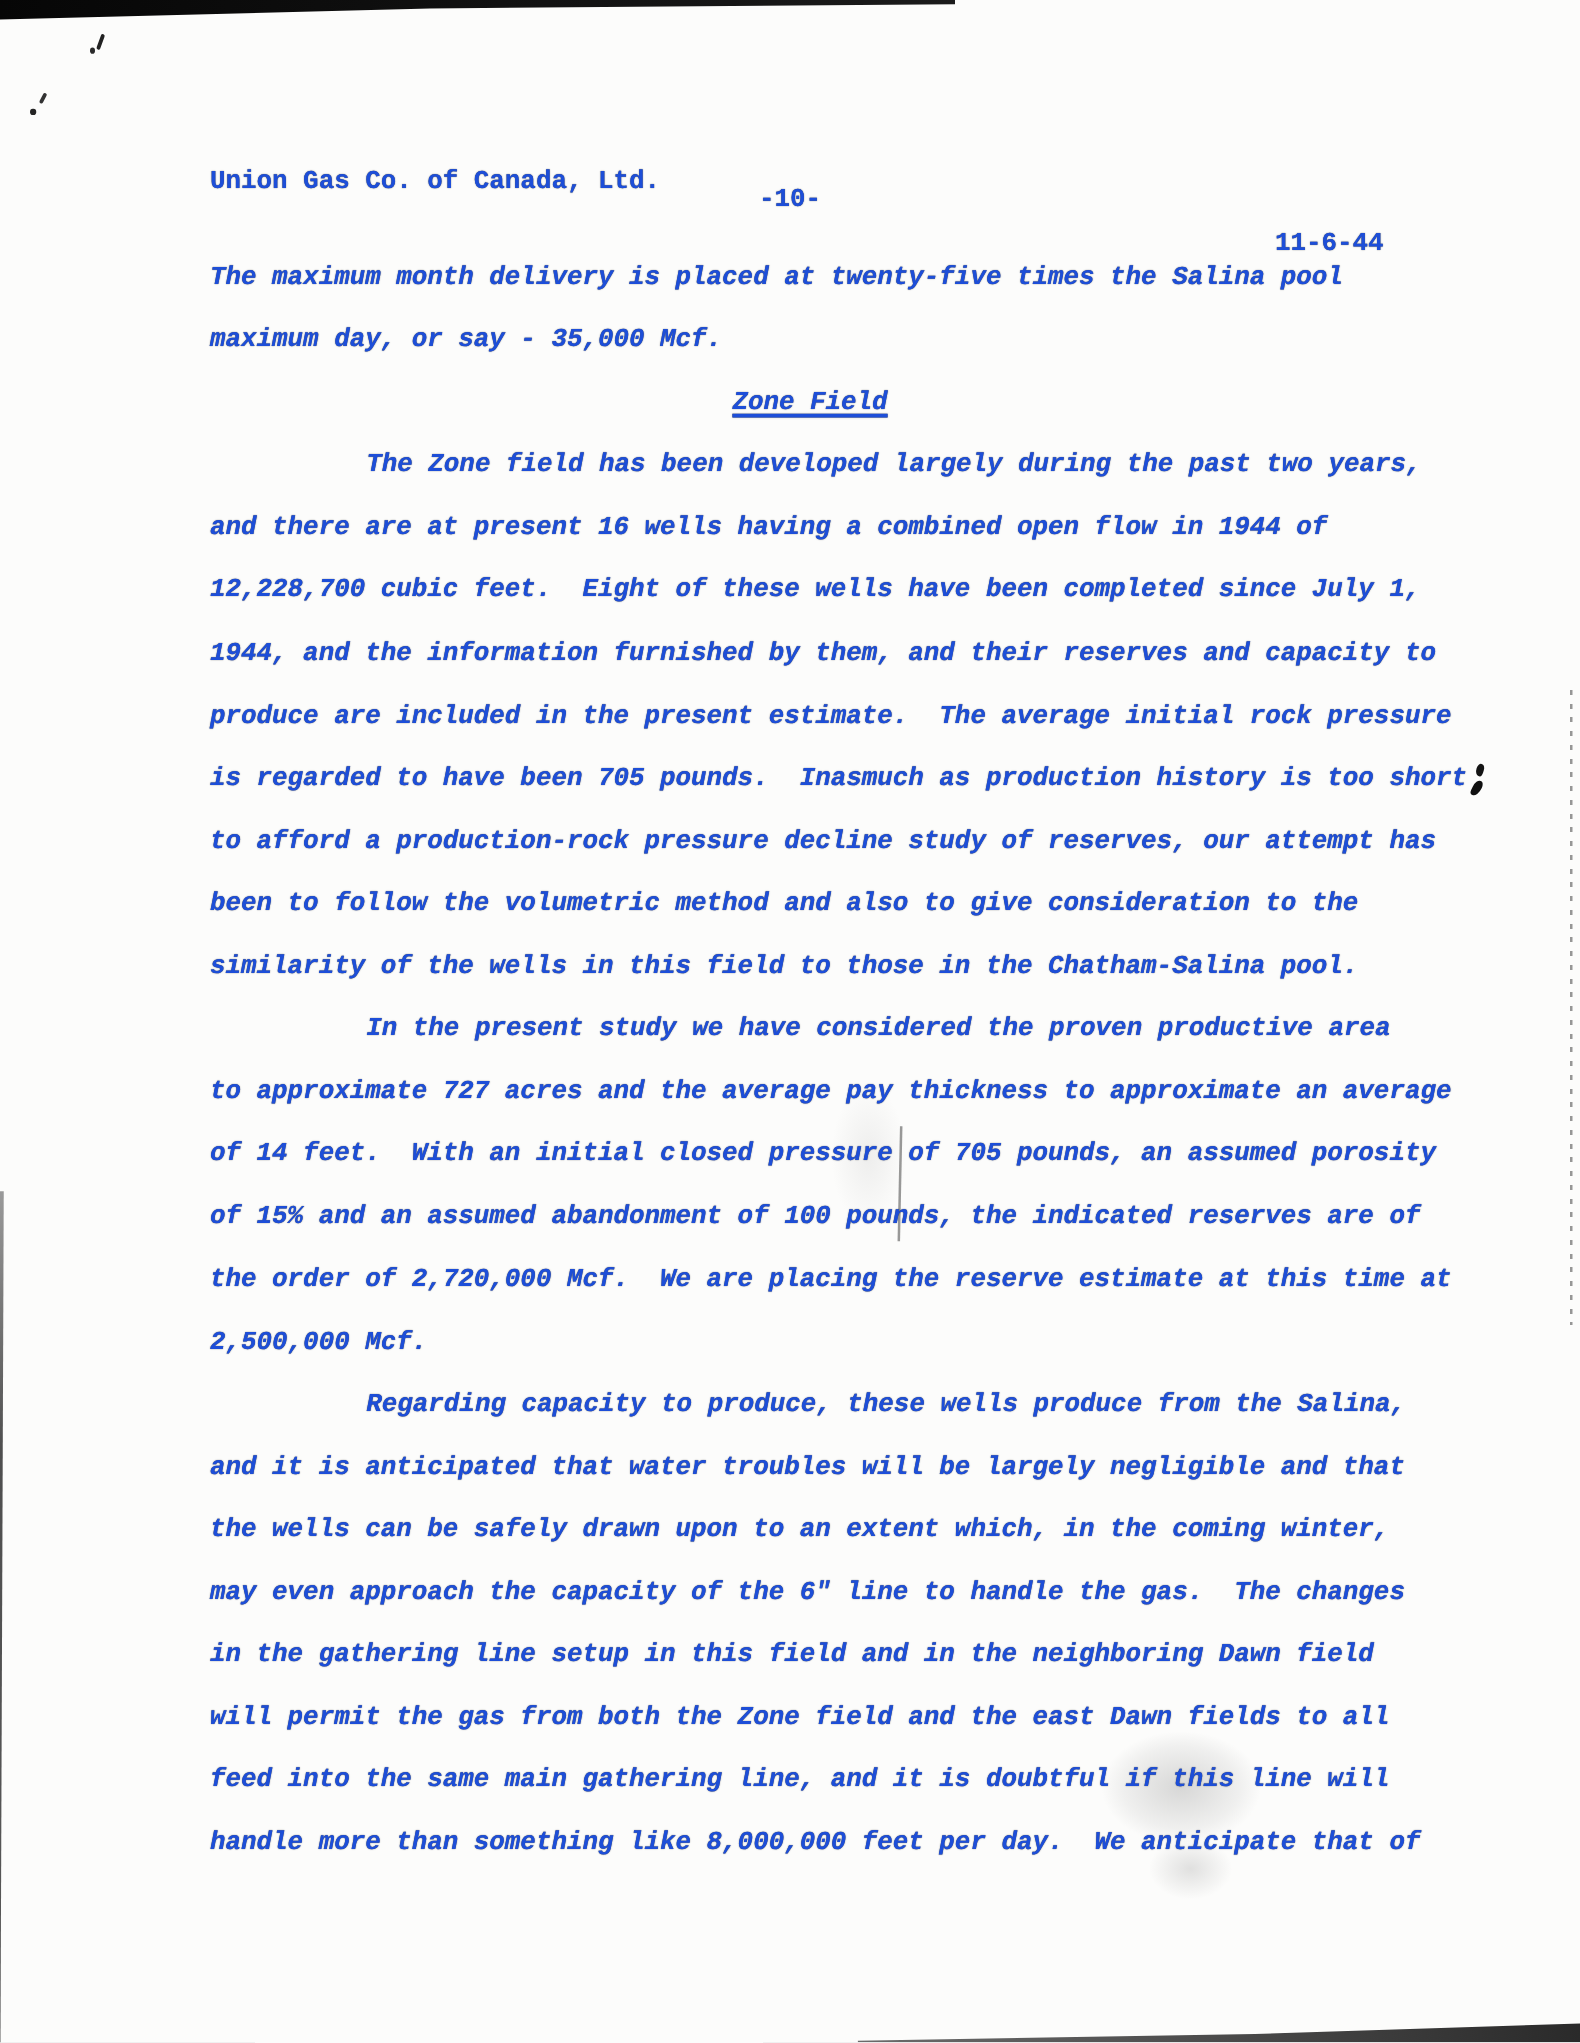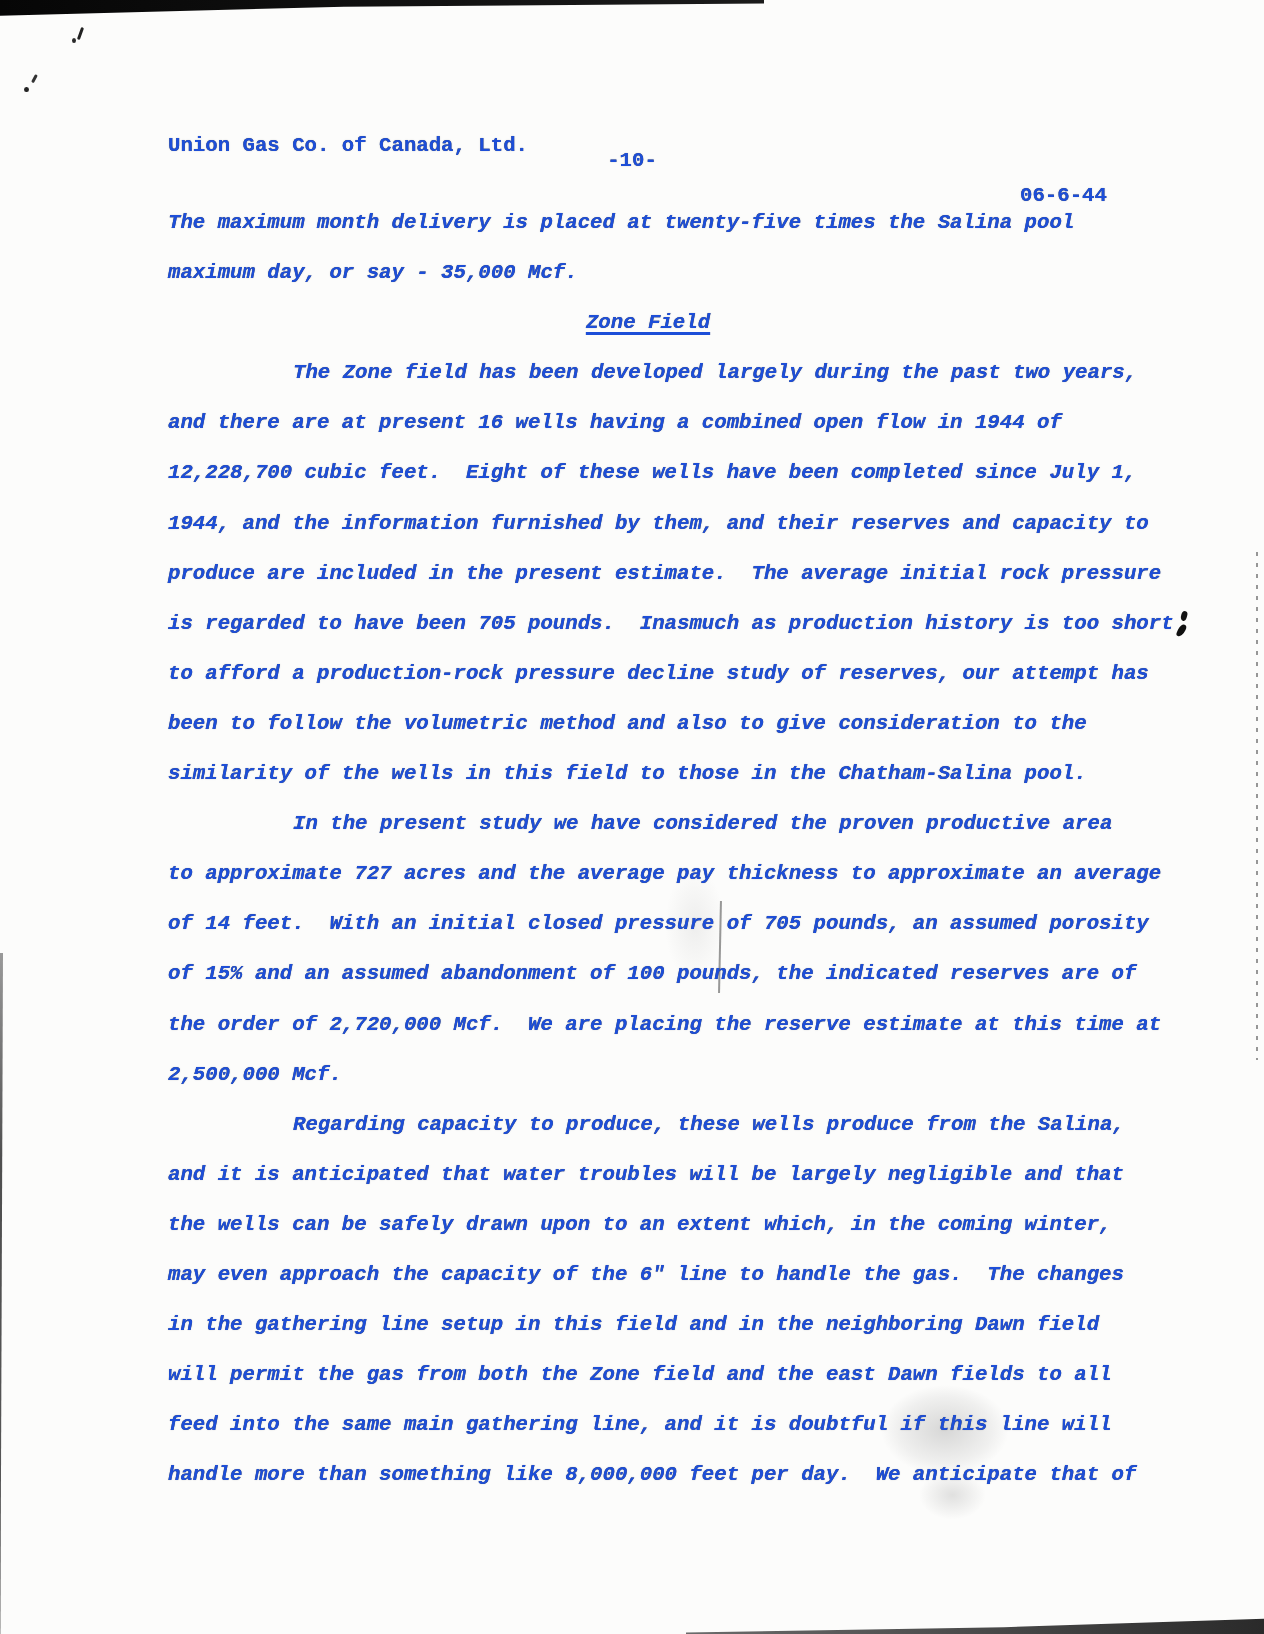--- a/index.html
+++ b/index.html
@@ -101,20 +101,20 @@
   <div class="artifact mark-tl-1a"></div>
   <div class="artifact mark-tl-1b"></div>
   <div class="artifact mark-tl-2a"></div>
   <div class="artifact mark-tl-2b"></div>
   <div class="artifact smudge-a"></div>
   <div class="artifact smudge-b"></div>
   <div class="artifact smudge-c"></div>
 
   <div class="header-row tw">
     <span class="header-left">Union Gas Co. of Canada, Ltd.</span>
-    <span class="header-right">06-6-44</span>
+    <span class="header-right">11-6-44</span>
   </div>
 
   <div class="pagenum-row tw">-10-</div>
 
   <main class="body-block tw"><div class="line">The maximum month delivery is placed at twenty-five times the Salina pool</div><div class="line">maximum day, or say - 35,000 Mcf.</div><div class="line heading"><span class="hd">Zone Field</span></div><div class="line indent">The Zone field has been developed largely during the past two years,</div><div class="line">and there are at present 16 wells having a combined open flow in 1944 of</div><div class="line">12,228,700 cubic feet.  Eight of these wells have been completed since July 1,</div><div class="line">1944, and the information furnished by them, and their reserves and capacity to</div><div class="line">produce are included in the present estimate.  The average initial rock pressure</div><div class="line">is regarded to have been 705 pounds.  Inasmuch as production history is too short</div><div class="line">to afford a production-rock pressure decline study of reserves, our attempt has</div><div class="line">been to follow the volumetric method and also to give consideration to the</div><div class="line">similarity of the wells in this field to those in the Chatham-Salina pool.</div><div class="line indent">In the present study we have considered the proven productive area</div><div class="line">to approximate 727 acres and the average pay thickness to approximate an average</div><div class="line">of 14 feet.  With an initial closed pressure of 705 pounds, an assumed porosity</div><div class="line">of 15% and an assumed abandonment of 100 pounds, the indicated reserves are of</div><div class="line">the order of 2,720,000 Mcf.  We are placing the reserve estimate at this time at</div><div class="line">2,500,000 Mcf.</div><div class="line indent">Regarding capacity to produce, these wells produce from the Salina,</div><div class="line">and it is anticipated that water troubles will be largely negligible and that</div><div class="line">the wells can be safely drawn upon to an extent which, in the coming winter,</div><div class="line">may even approach the capacity of the 6" line to handle the gas.  The changes</div><div class="line">in the gathering line setup in this field and in the neighboring Dawn field</div><div class="line">will permit the gas from both the Zone field and the east Dawn fields to all</div><div class="line">feed into the same main gathering line, and it is doubtful if this line will</div><div class="line">handle more than something like 8,000,000 feet per day.  We anticipate that of</div></main>
 
 </div>
 
 </body></html>

